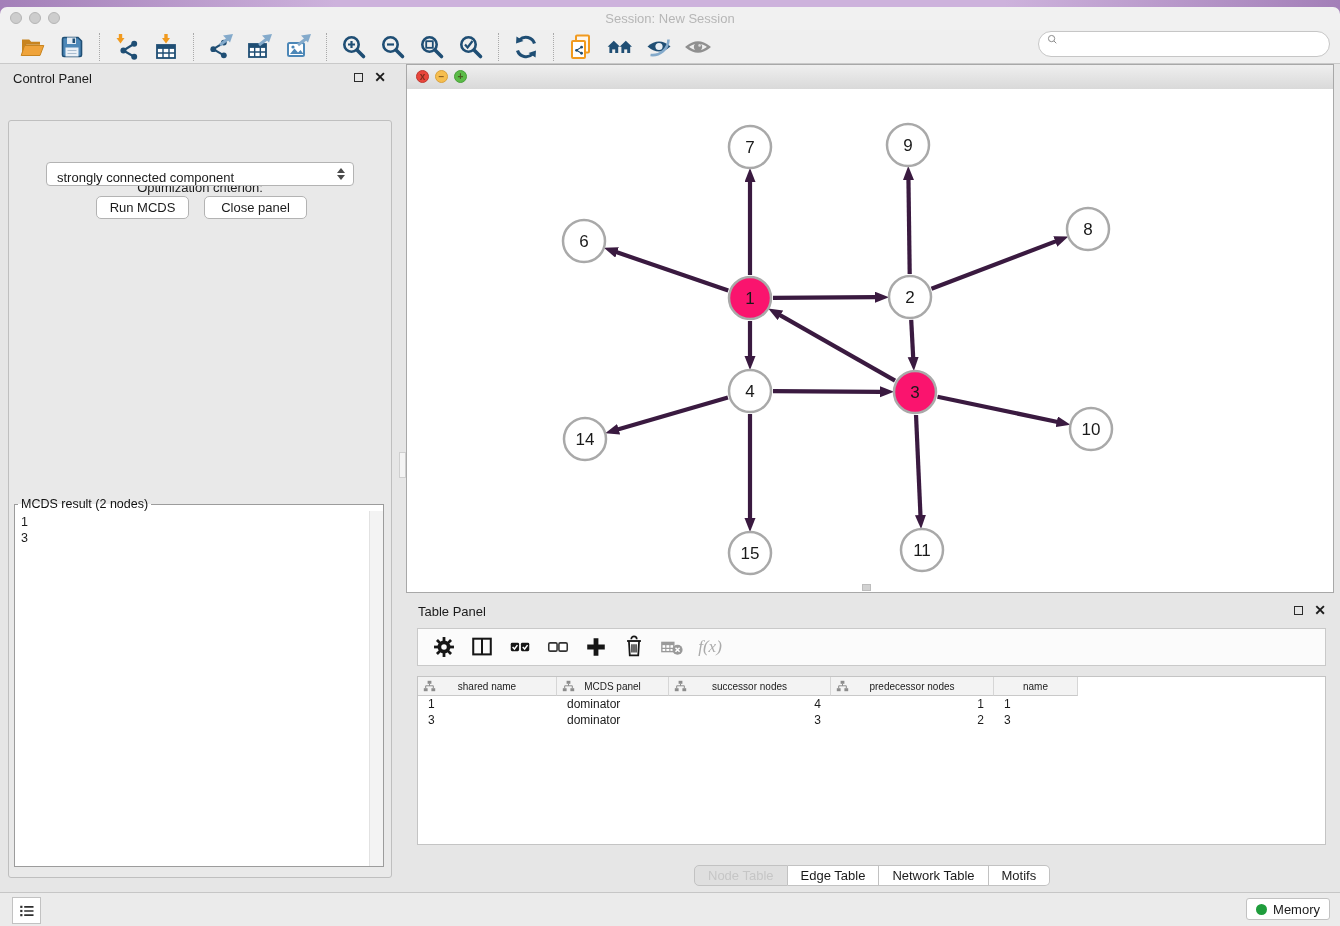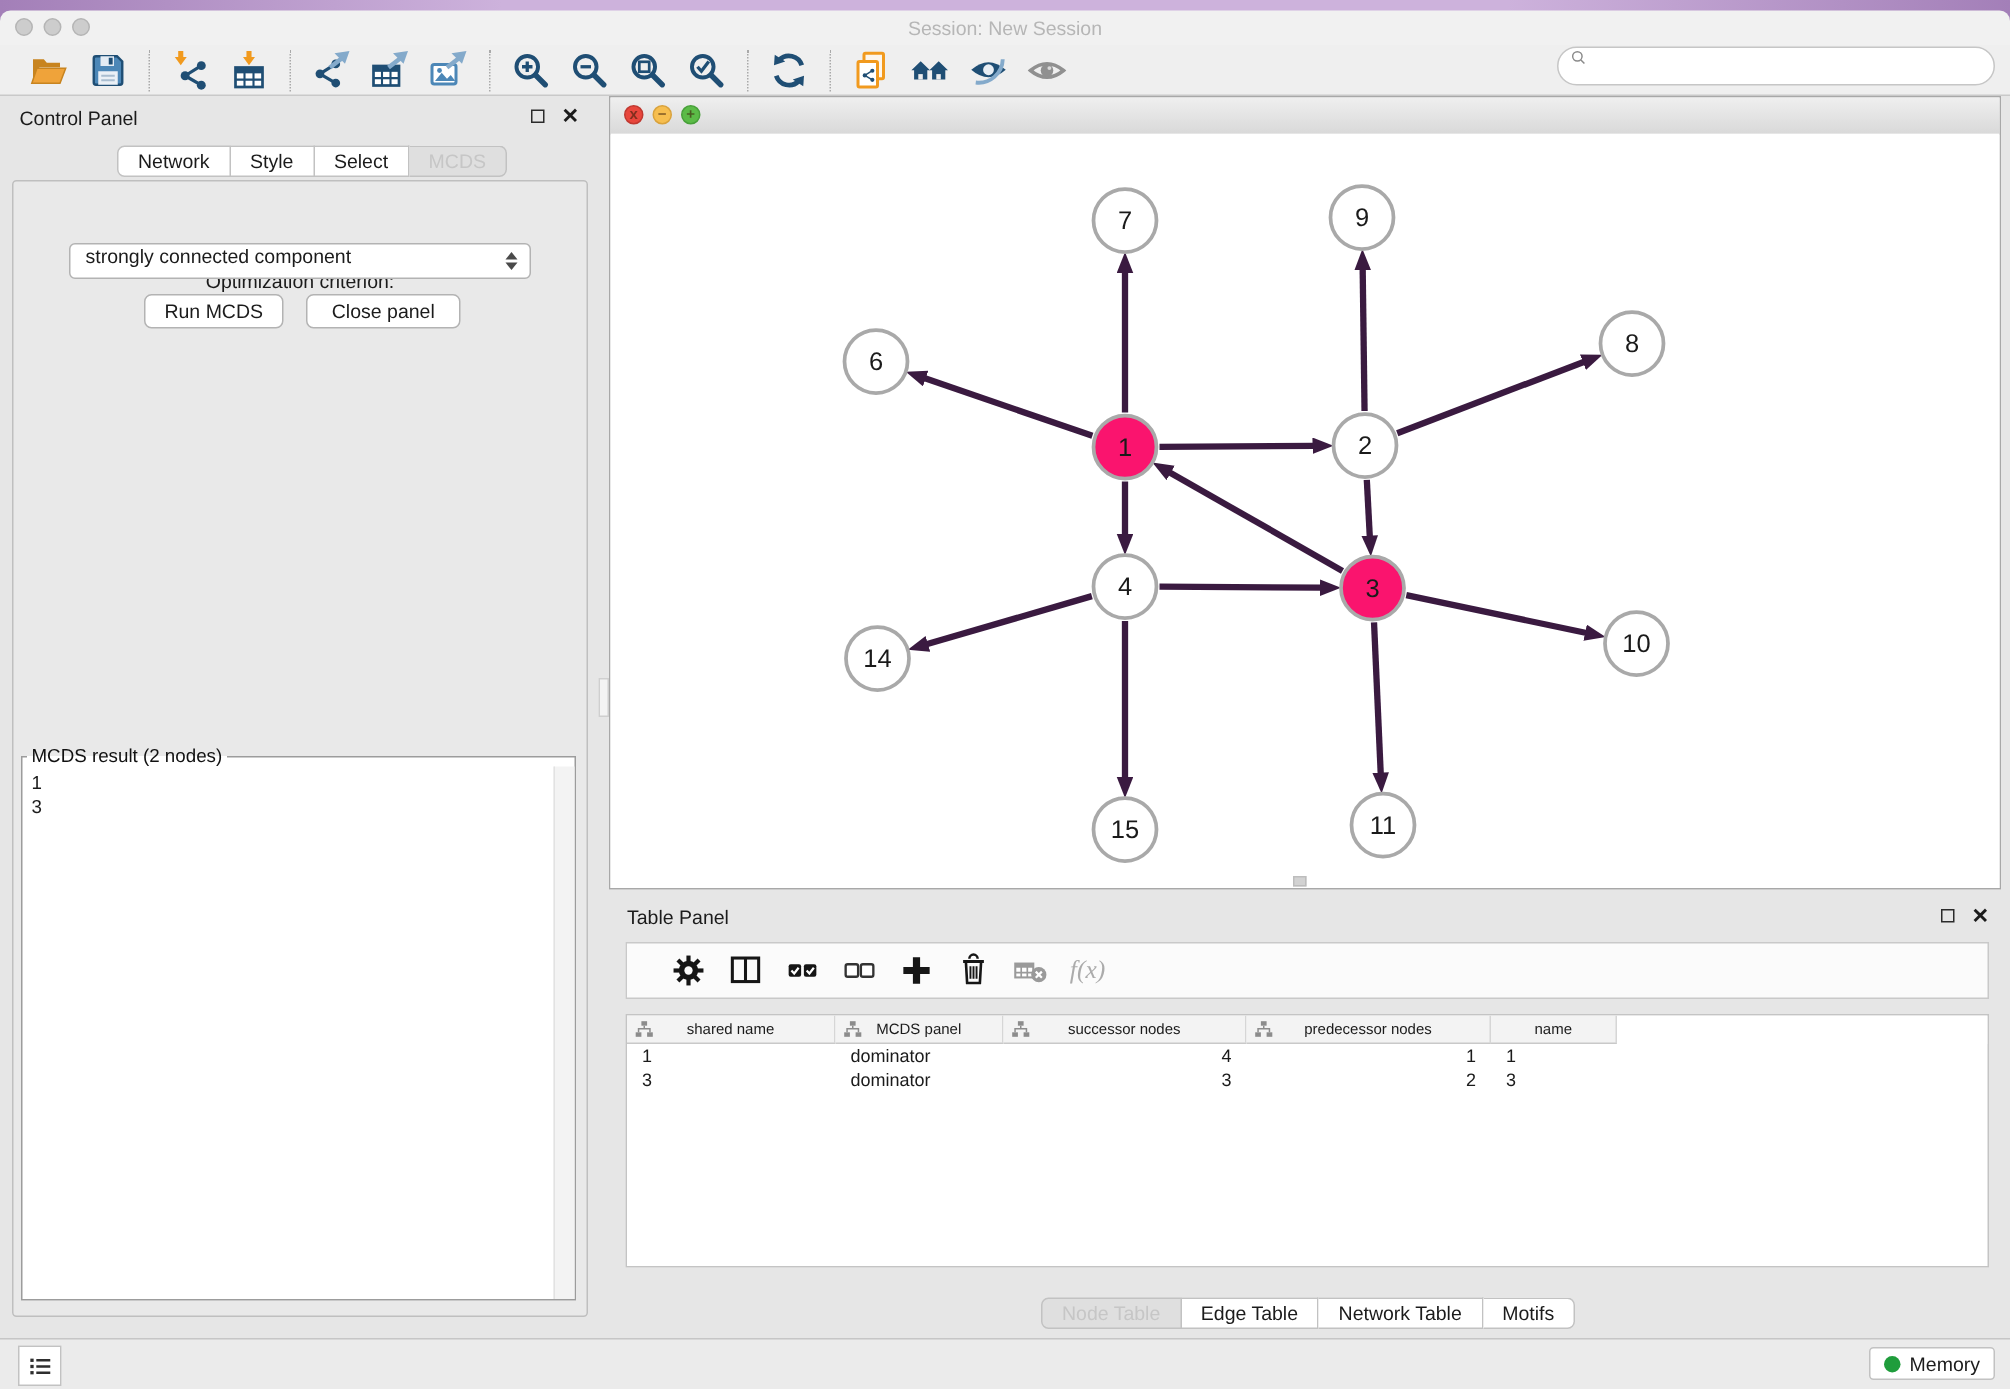--- a/index.html
+++ b/index.html
@@ -36,21 +36,21 @@
   .tab:first-child{border-left:1px solid #C2C2C2;border-radius:5px 0 0 5px;}
   .tab:last-child{border-radius:0 5px 5px 0;}
   .tab.active{background:#DFDFDF;color:#C6C6C6;}
   
   .control-panel{position:absolute;left:0;top:64px;width:400px;height:822px;}
   .cp-tabs{position:absolute;left:78px;top:33px;}
   .cp-body{position:absolute;left:8px;right:8px;top:56px;bottom:8px;background:#E9E9E9;
     border:1px solid #BFBFBF;border-radius:3px;}
   .opt-label{position:absolute;top:19px;left:0;right:0;text-align:center;font-size:13px;margin-top:40px;}
   .dropdown{position:absolute;left:37px;right:37px;top:41px;height:24px;background:#fff;
-    border:1px solid #B3B3B3;border-radius:4px;display:flex;align-items:flex-start;padding-left:10px;
+    border:1px solid #B3B3B3;border-radius:4px;display:flex;align-items:flex-end;padding-left:10px;
     font-size:13px;box-sizing:border-box;}
   .stepper{position:absolute;right:5px;top:2px;width:14px;height:18px;display:flex;flex-direction:column;
     align-items:center;justify-content:center;gap:2px;}
   .tri-up{width:0;height:0;border-left:4px solid transparent;border-right:4px solid transparent;border-bottom:5px solid #4a4a4a;}
   .tri-dn{width:0;height:0;border-left:4px solid transparent;border-right:4px solid transparent;border-top:5px solid #4a4a4a;}
   .cp-btn{position:absolute;top:75px;height:23px;background:#fff;border:1px solid #B3B3B3;
     border-radius:5px;font-size:13px;font-family:"Liberation Sans",sans-serif;color:#1b1b1b;}
   .btn-run{left:87px;width:93px;}
   .btn-close{left:195px;width:103px;}
   .result-fieldset{position:absolute;left:5px;right:7px;top:376px;bottom:10px;margin:0;padding:0;
@@ -67,21 +67,21 @@
     border-bottom:1px solid #ACACAC;}
   .net-lights{position:absolute;left:9px;top:5px;display:flex;gap:6px;}
   .net-light{width:13px;height:13px;border-radius:50%;box-sizing:border-box;display:flex;
     align-items:center;justify-content:center;font-size:10px;font-weight:bold;color:rgba(60,30,10,.6);}
   .net-title{position:absolute;left:0;right:0;top:4px;text-align:center;font-size:13px;color:#2b2b2b;margin-top:36px;}
   .net-canvas{position:absolute;left:0;right:0;top:24px;bottom:0;background:#fff;}
   .h-thumb{position:absolute;left:455px;bottom:1px;width:9px;height:7px;background:#D2D2D2;border:1px solid #BDBDBD;box-sizing:border-box;}
   
   .table-panel{position:absolute;left:406px;top:597px;width:928px;height:289px;}
   .tp-toolbar{position:absolute;left:11px;right:8px;top:31px;height:38px;background:#FBFBFB;
-    border:1px solid #C9C9C9;box-sizing:border-box;display:flex;align-items:center;padding-left:26px;gap:8px;}
+    border:1px solid #C9C9C9;box-sizing:border-box;display:flex;align-items:center;padding-left:11px;gap:8px;}
   .tp-btn{width:30px;height:30px;display:flex;align-items:center;justify-content:center;}
   .fx{font-family:"Liberation Serif",serif;font-style:italic;font-size:17px;color:#ABABAB;}
   .tp-table{position:absolute;left:11px;right:8px;top:79px;height:169px;background:#fff;
     border:1px solid #C4C4C4;box-sizing:border-box;overflow:hidden;}
   .thead{display:flex;height:19px;}
   .th{position:relative;display:flex;align-items:center;justify-content:center;font-size:10px;
     background:#F3F3F3;border-right:1px solid #D6D6D6;border-bottom:1px solid #C9C9C9;box-sizing:border-box;}
   .th .tree{position:absolute;left:5px;top:3px;}
   .th-filler{flex:1;background:#fff;}
   .trow{display:flex;height:16px;align-items:center;font-size:12px;}
@@ -273,26 +273,20 @@
       </svg></span>
   <input value="" placeholder="" style="">
 </div>
 
 <div class="control-panel">
   <div class="panel-title">Control Panel</div>
   <div class="win-icons" style="right:14px;">
     <span class="float-box"></span>
     <span class="close-x">✕</span>
   </div>
-  <div class="tabs cp-tabs" id="cp-tabs">
-      <div class="tab">Network</div>
-      <div class="tab">Style</div>
-      <div class="tab">Select</div>
-      <div class="tab active">MCDS</div>
-    </div>
   <div class="cp-body">
     <div class="opt-label">Optimization criterion:</div>
     <div class="dropdown">
       <span>strongly connected component</span>
       <span class="stepper">
         <span class="tri-up"></span>
           <span class="tri-dn"></span>
       </span>
     </div>
     <button class="cp-btn btn-run">Run MCDS</button>

